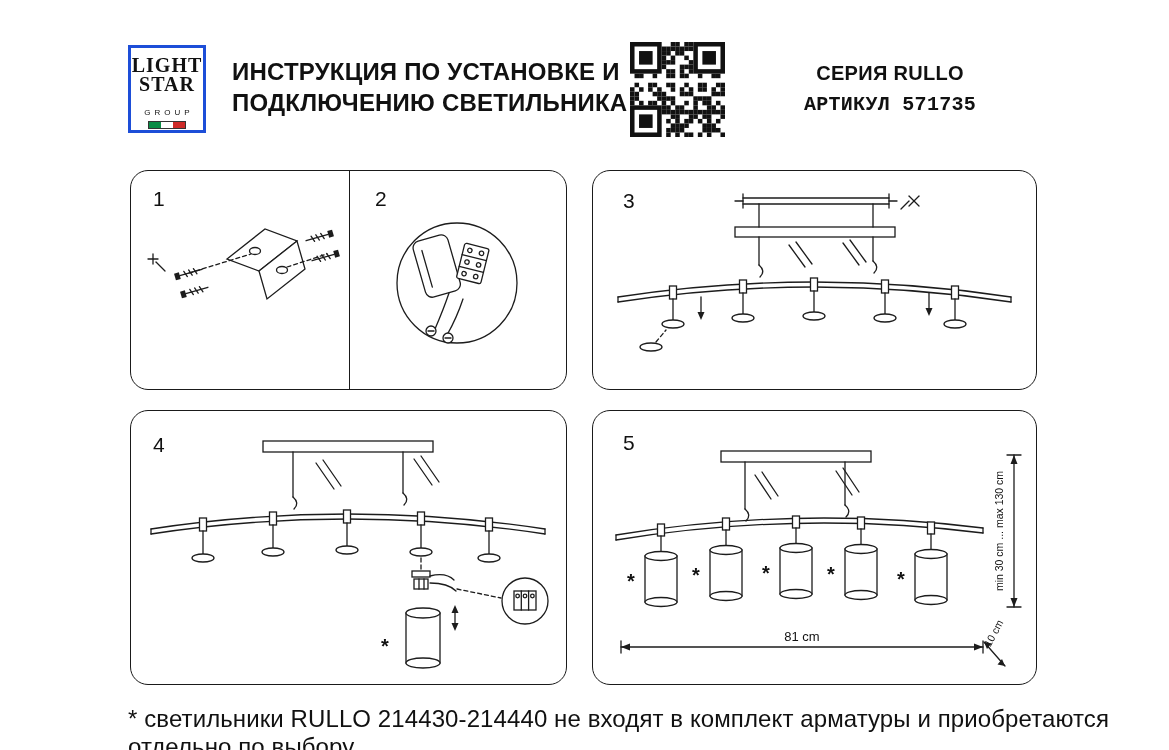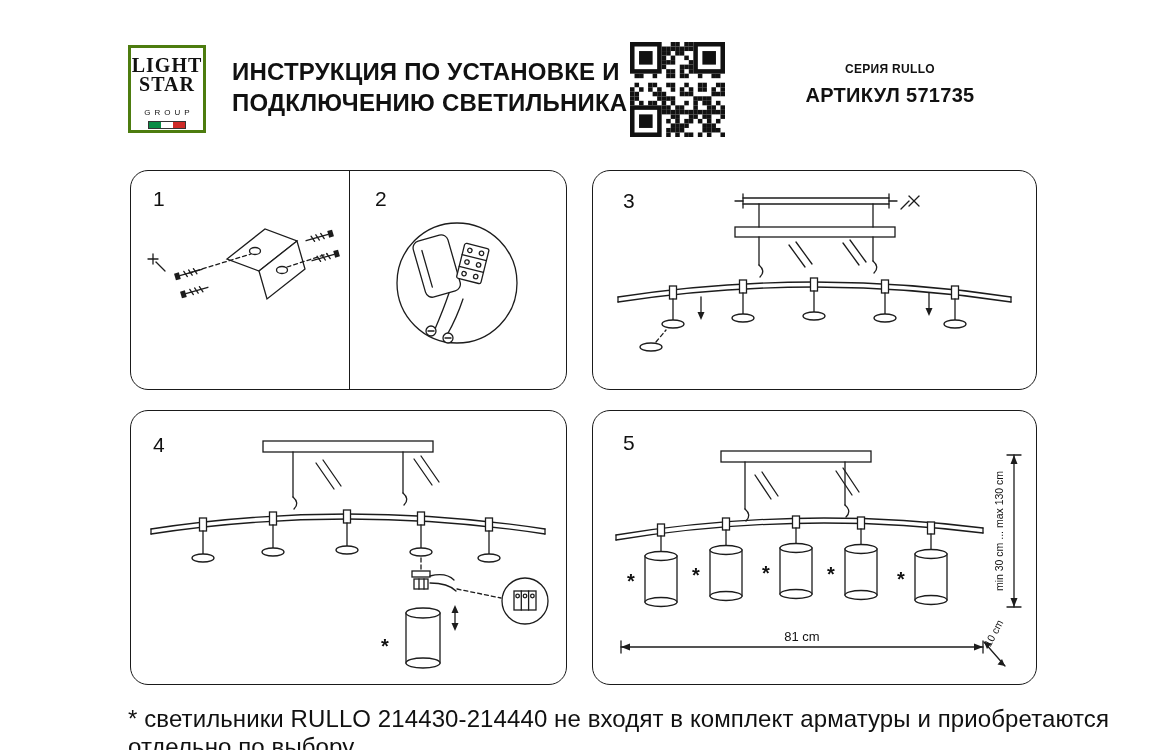--- a/index.html
+++ b/index.html
@@ -1,31 +1,31 @@
 <!DOCTYPE html>
 <html><head>
 <meta charset="utf-8">
 <style>
   html,body{margin:0;padding:0;}
   body{width:1169px;height:750px;background:#ffffff;font-family:"Liberation Sans","DejaVu Sans",sans-serif;color:#111;position:relative;overflow:hidden;}
   .abs{position:absolute;}
 
   
-  .logo{left:128px;top:45px;width:78px;height:88px;border:3px solid #4d7c0f;box-sizing:border-box;text-align:center;background:#fff;}
+  .logo{left:128px;top:45px;width:78px;height:88px;border:3px solid #1d4ed8;box-sizing:border-box;text-align:center;background:#fff;}
   .logo-word{font-family:"Liberation Serif","DejaVu Serif",serif;font-weight:700;font-size:20px;line-height:19px;letter-spacing:1px;}
   .logo-word.first{margin-top:8px;}
   .logo-group{font-size:8px;letter-spacing:4px;margin-top:14px;text-indent:4px;}
   .logo-flag{width:38px;height:8px;margin:4px auto 0;display:flex;border:1px solid #333;box-sizing:border-box;}
   .flag-seg{flex:1;height:100%;}
 
   .title{left:232px;top:56px;font-size:24px;font-weight:700;line-height:31px;letter-spacing:.2px;}
   .qr{left:630px;top:42px;width:95px;height:95px;}
   .series-block{left:790px;top:62px;width:200px;text-align:center;}
-  .series{font-size:12px;font-weight:700;letter-spacing:.3px;}
-  .article{font-size:20px;font-weight:700;margin-top:8px;letter-spacing:.3px;}
+  .series{font-size:20px;font-weight:700;letter-spacing:.3px;}
+  .article{font-size:20px;font-weight:700;margin-top:8px;letter-spacing:.3px;font-family:Liberation Mono, monospace;}
 
   
   .panel{border:1.6px solid #1a1a1a;border-radius:18px;box-sizing:border-box;background:#fff;}
   .panel-12{left:130px;top:170px;width:437px;height:220px;}
   .panel-3{left:592px;top:170px;width:445px;height:220px;}
   .panel-4{left:130px;top:410px;width:437px;height:275px;}
   .panel-5{left:592px;top:410px;width:445px;height:275px;}
   .divider{left:218px;top:0;height:100%;width:0;border-left:1.6px solid #1a1a1a;}
   .step-num{font-size:21px;color:#111;}
   .diagram{position:absolute;}

